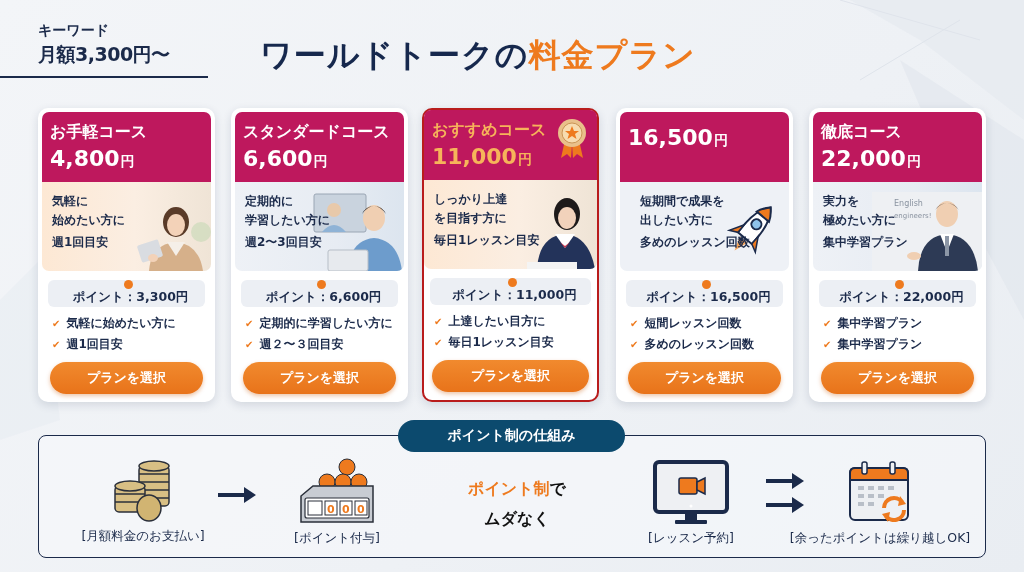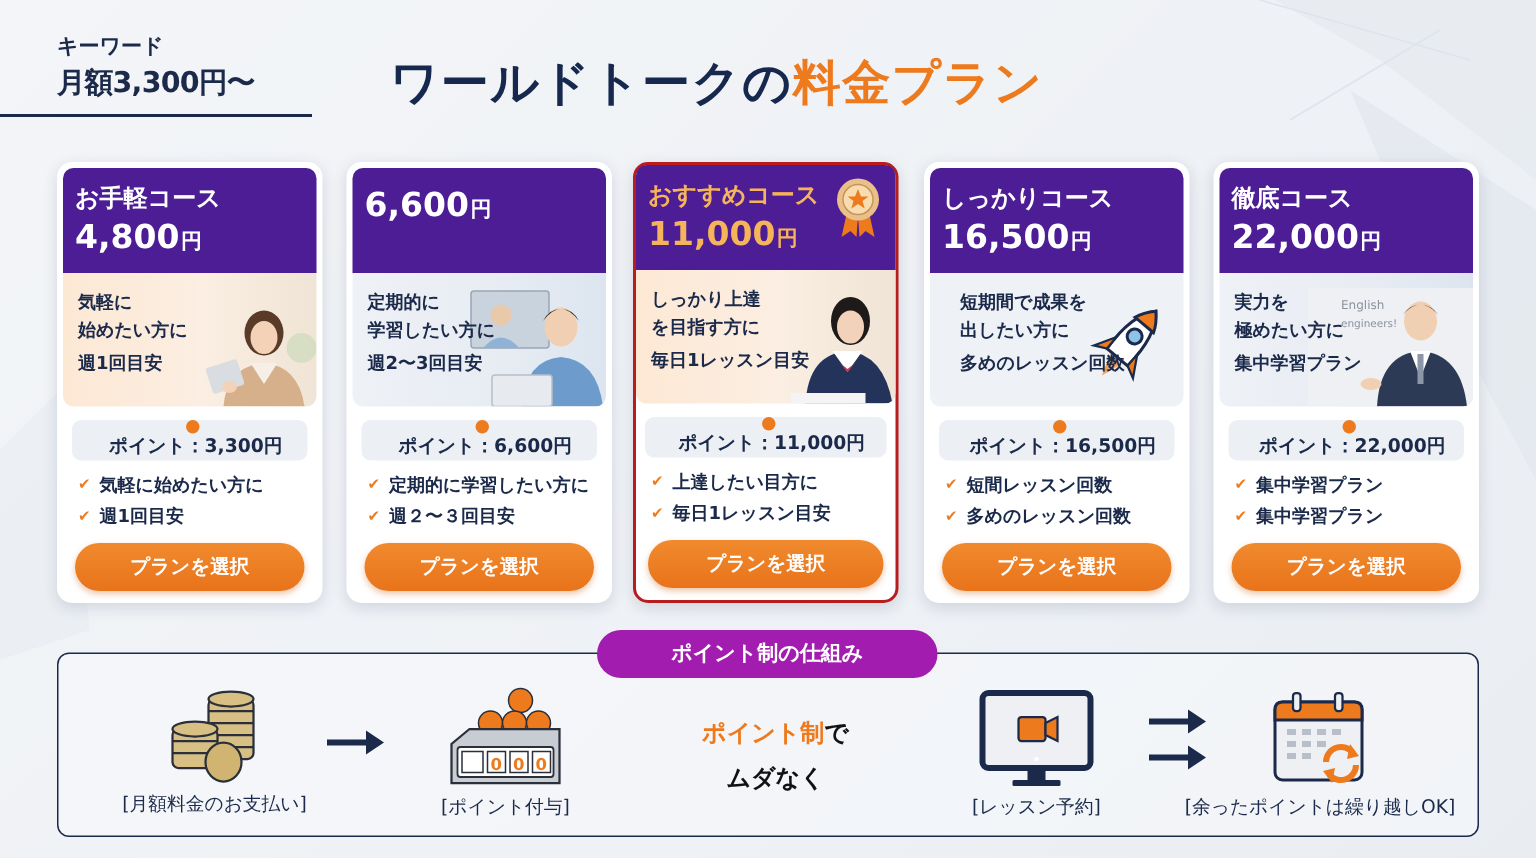--- a/index.html
+++ b/index.html
@@ -22,21 +22,21 @@
 
   
   .card {
     position: absolute; top: 108px; width: 177px; height: 294px;
     background: #ffffff; border-radius: 10px;
     box-shadow: 0 3px 10px rgba(30,45,80,0.14);
     padding: 4px;
   }
   .card.featured { border: 2px solid #b91c1c; padding: 0; }
   .card-head {
-    background: #4c1d95; border-radius: 7px 7px 0 0;
+    background: #be185d; border-radius: 7px 7px 0 0;
     height: 70px; padding: 10px 0 0 8px; position: relative;
   }
   .card-name { color: #ffffff; font-size: 16px; font-weight: bold; white-space: nowrap; }
   .card-price { color: #ffffff; font-size: 22px; font-weight: bold; margin-top: 3px; }
   .card-price small { font-size: 14px; margin-left: 1px; }
   .featured .card-name, .featured .card-price { color: #f6b45a; }
   .badge-icon { position: absolute; right: 10px; top: 8px; }
 
   .card-visual {
     height: 89px; position: relative; overflow: hidden;
@@ -66,21 +66,21 @@
     font-family: "DejaVu Sans", "Liberation Sans", sans-serif; cursor: pointer;
   }
 
   
   .system-box {
     position: absolute; left: 38px; top: 435px; width: 948px; height: 123px;
     border: 1.5px solid #1b2a4a; border-radius: 8px; background: rgba(246,248,251,0.6);
   }
   .system-tab {
     position: absolute; left: 398px; top: 420px; width: 227px; height: 32px;
-    background: #a21caf; border-radius: 16px; color: #ffffff;
+    background: #0c4a6e; border-radius: 16px; color: #ffffff;
     font-size: 14px; font-weight: bold; display: flex; align-items: center; justify-content: center;
   }
   .step { position: absolute; text-align: center; }
   .step-label { font-size: 12.5px; font-weight: normal; color: #1b2a4a; white-space: nowrap; }
   .arrow { position: absolute; }
   .slogan { position: absolute; left: 432px; top: 474px; width: 170px; text-align: center; font-weight: bold; font-size: 16px; line-height: 30px; }
   .slogan .o { color: #ee7a1e; }
   .slogan .d { color: #111111; }
 </style>
 </head>
@@ -134,20 +134,21 @@
     <li>
         <span class="check">✔</span>
         <span>週1回目安</span>
       </li>
   </ul>
   <button class="select-btn">プランを選択</button>
 </div>
 
 <div class="card" style="left:231px;">
   <div class="card-head">
+    <div class="card-name">スタンダードコース</div>
     <div class="card-price"><span>6,600</span><small>円</small></div>
   </div>
   <div class="card-visual v-blue">
     <div class="visual-text">
       <span>定期的に</span><br><span>学習したい方に</span><span class="last">週2〜3回目安</span>
     </div>
     <svg class="visual-illus" width="100" height="79">
       <rect x="10" y="2" width="52" height="38" rx="2" fill="#c9d3de" stroke="#9aa6b4"></rect>
       <circle cx="30" cy="18" r="7" fill="#e8c9aa"></circle>
       <path d="M18,40 Q30,26 42,40 Z" fill="#8fb3d6"></path>
@@ -211,21 +212,20 @@
     <li>
         <span class="check">✔</span>
         <span>毎日1レッスン目安</span>
       </li>
   </ul>
   <button class="select-btn">プランを選択</button>
 </div>
 
 <div class="card" style="left:616px;">
   <div class="card-head">
-    <div class="card-name">しっかりコース</div>
     <div class="card-price"><span>16,500</span><small>円</small></div>
   </div>
   <div class="card-visual v-plain">
     <div class="visual-text">
       <span>短期間で成果を</span><br><span>出したい方に</span><span class="last">多めのレッスン回数</span>
     </div>
     <svg class="visual-illus" width="50" height="79" style="right:14px;">
       <g transform="rotate(40 25 40)">
         <path d="M25,8 Q36,20 34,48 L16,48 Q14,20 25,8 Z" fill="#ffffff" stroke="#1b2a4a" stroke-width="2"></path>
         <path d="M25,8 Q31,14 33,20 L17,20 Q19,14 25,8 Z" fill="#ee7a1e" stroke="#1b2a4a" stroke-width="2"></path>

